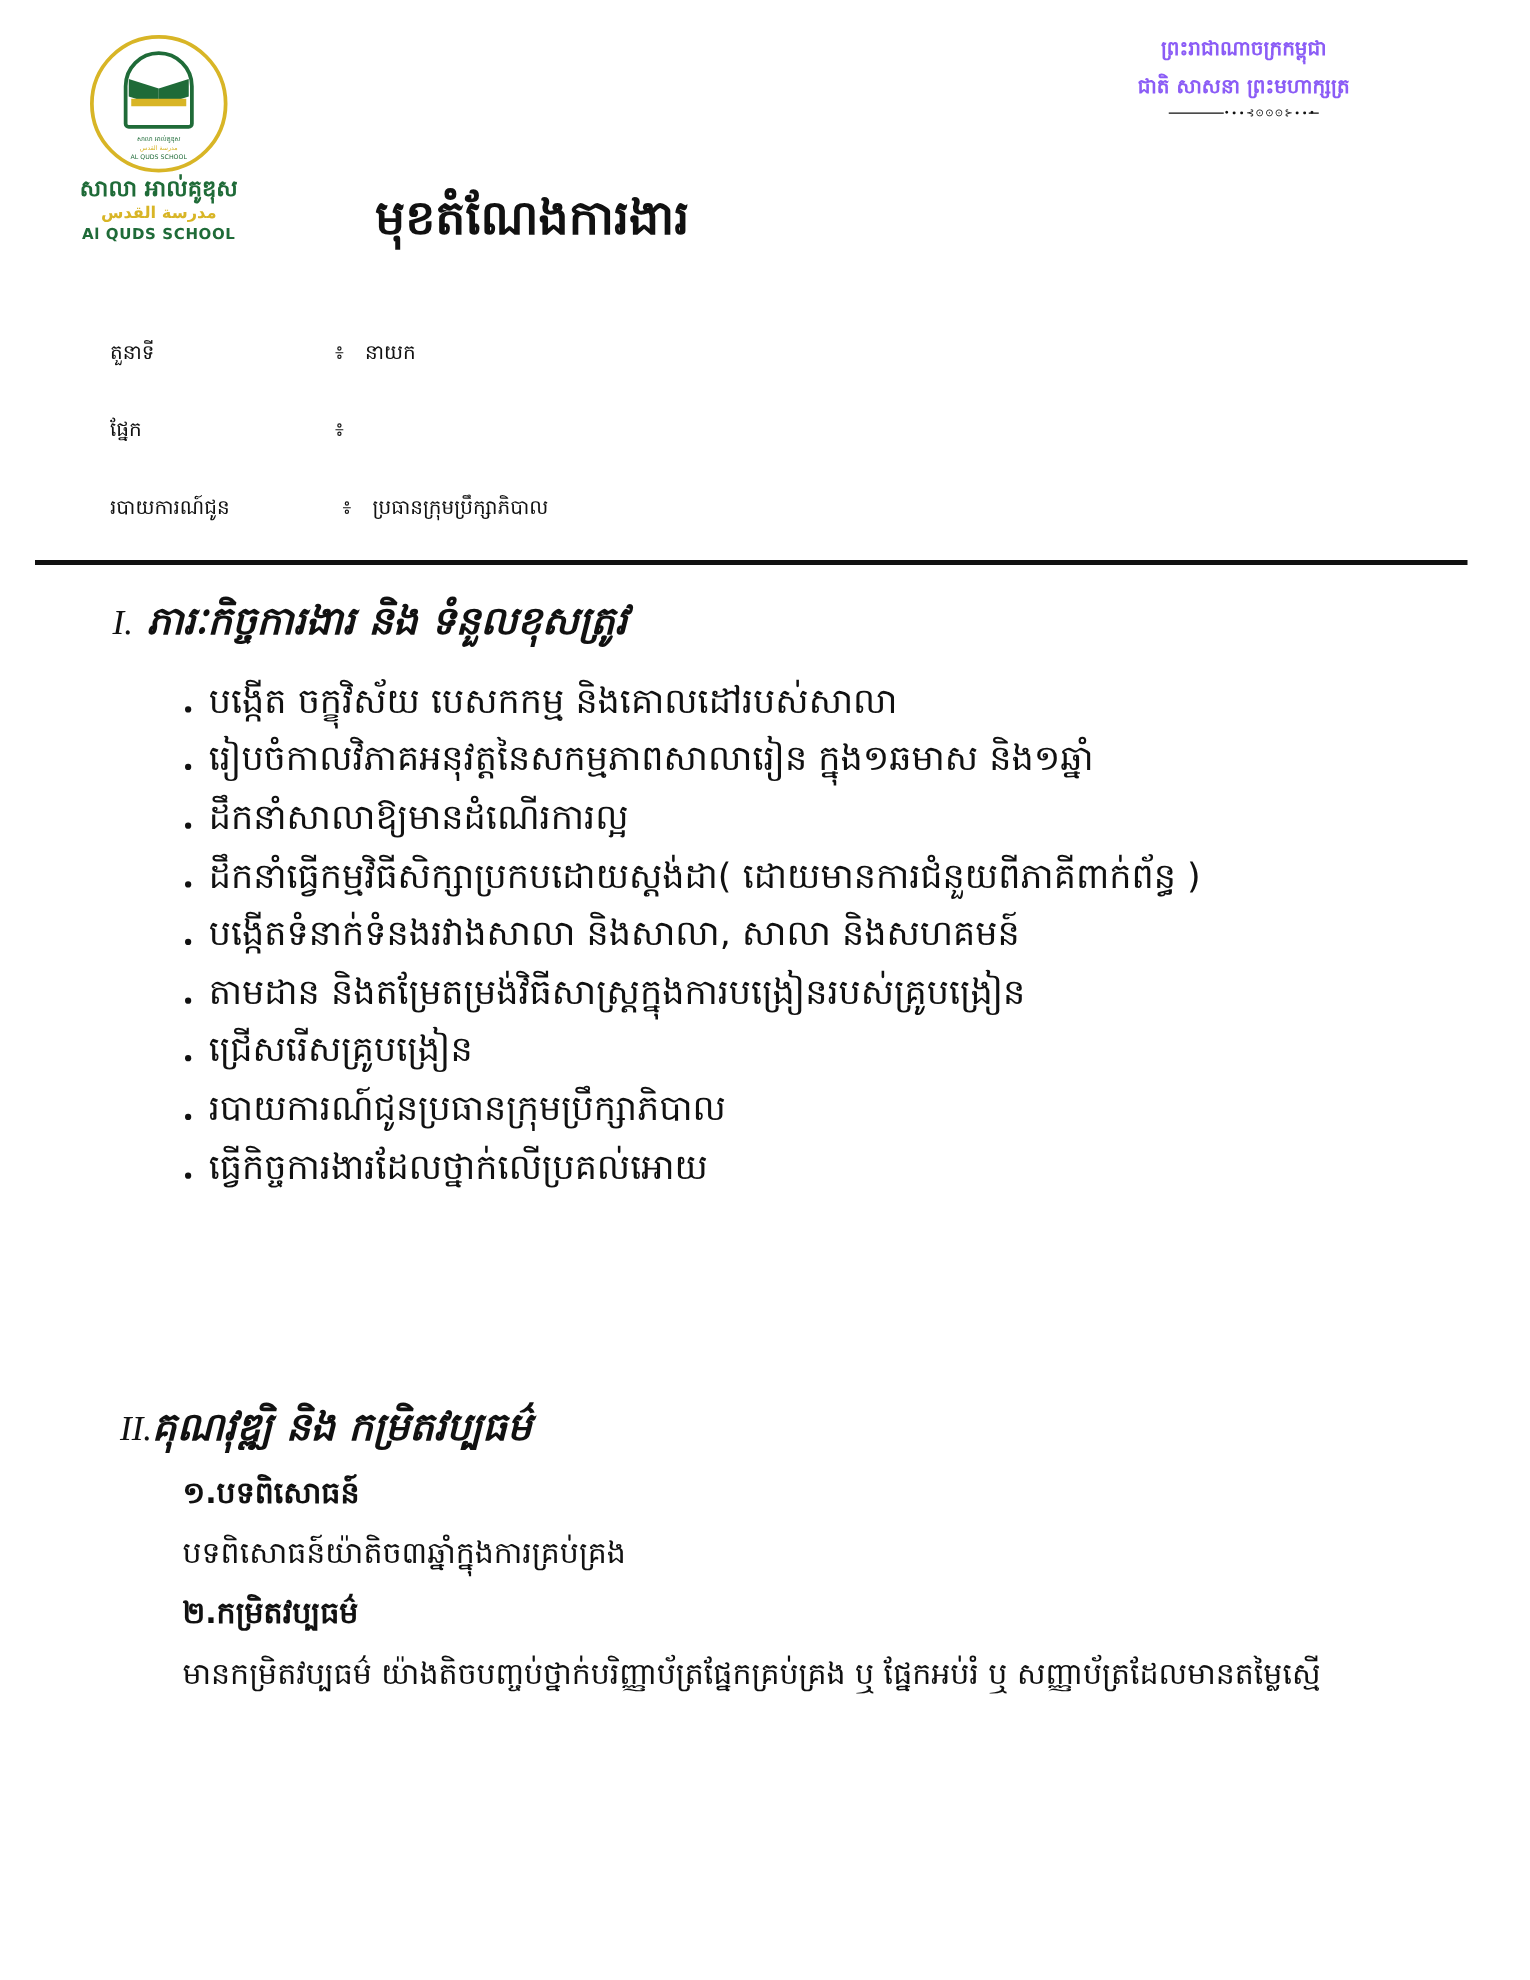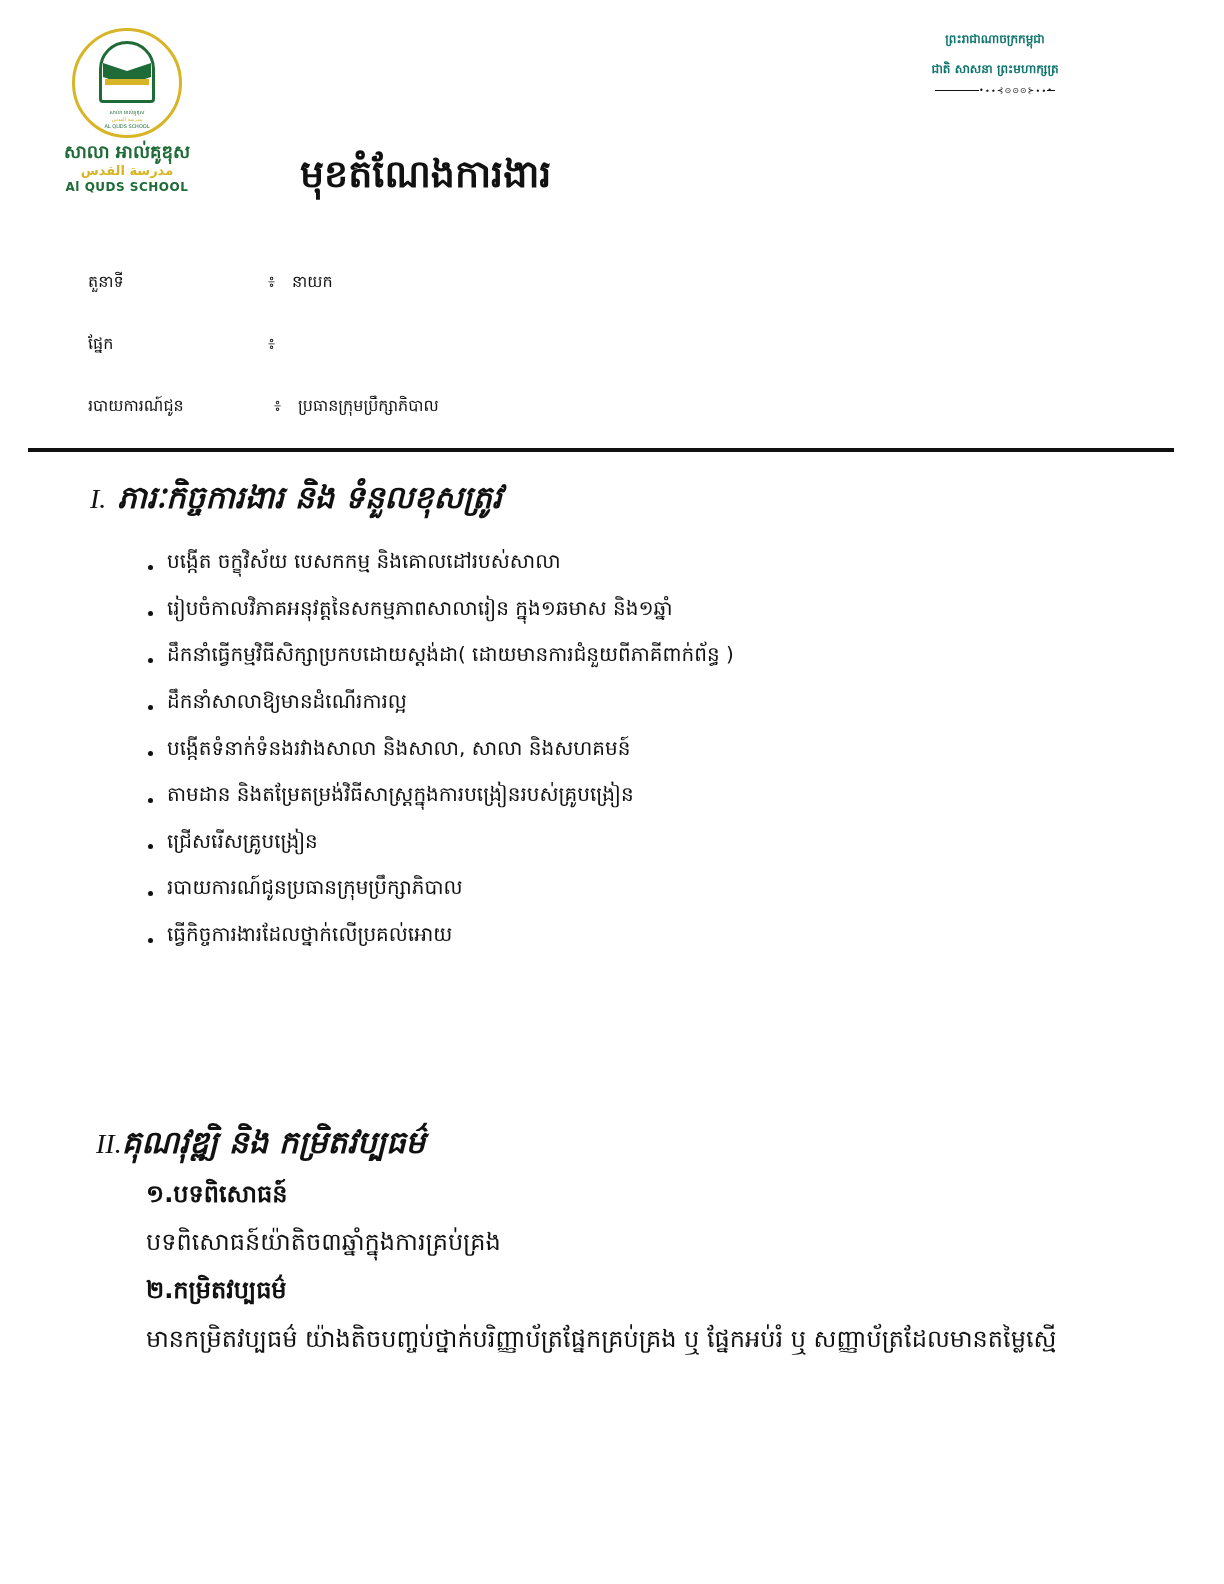--- a/index.html
+++ b/index.html
@@ -38,21 +38,21 @@
       font-size: 13px; font-weight: bold; color: #d8b526; line-height: 16px;
     }
     .logo-en {
       position: absolute; left: 0; top: 155px; width: 150px; text-align: center;
       font-family: "DejaVu Sans", sans-serif; font-size: 12px; font-weight: bold;
       letter-spacing: 0.5px; color: #1f6b38; line-height: 16px;
     }
 
     
     .kingdom { left: 850px; top: 24px; width: 290px; text-align: center; }
-    .kingdom-line { font-size: 12px; font-weight: bold; line-height: 30px; color: #0f766e; }
+    .kingdom-line { font-size: 16px; font-weight: bold; line-height: 30px; color: #8b5cf6; }
     .kingdom-ornament { margin: 2px auto 0; width: 120px; height: 10px; position: relative; }
     .kingdom-ornament .line { position: absolute; top: 4px; height: 1px; background: #111; }
     .kingdom-ornament .dots { position: absolute; left: 44px; top: 0; font-size: 8px; line-height: 10px; letter-spacing: 1px; }
 
     
     .doc-title { left: 300px; top: 146px; width: 624px; font-size: 38px; font-weight: bold; line-height: 56px; }
 
     
     .info { left: 88px; top: 252px; }
     .info-row { display: flex; height: 62px; align-items: center; font-size: 16px; }
@@ -63,21 +63,21 @@
     .divider { left: 28px; top: 448px; width: 1146px; height: 4px; background: #111; }
 
     
     .section-head { font-size: 31px; font-weight: bold; line-height: 44px; white-space: nowrap; font-style: italic; }
     .section-head .num { font-family: "Liberation Serif", "DejaVu Serif", serif; font-weight: normal; font-size: 28px; }
     .sec1 { left: 90px; top: 475px; }
     .sec2 { left: 96px; top: 1120px; }
 
     
     .duties { left: 148px; top: 540px; margin: 0; padding: 0; list-style: none; }
-    .duties li { display: flex; align-items: center; height: 46.6px; font-size: 20px; white-space: nowrap; }
+    .duties li { display: flex; align-items: center; height: 46.6px; font-size: 28px; white-space: nowrap; }
     .duties .bullet { display: inline-block; width: 5px; height: 5px; background: #111; border-radius: 50%; margin-right: 14px; margin-top: 8px; }
 
     
     .q-sub { font-size: 24px; font-weight: bold; line-height: 44px; white-space: nowrap; }
     .q-text { font-size: 24px; line-height: 44px; white-space: nowrap; }
     .q1-title { left: 146px; top: 1172px; }
     .q1-text { left: 146px; top: 1220px; }
     .q2-title { left: 146px; top: 1268px; }
     .q2-text { left: 146px; top: 1317px; text-align: center; }
   </style>
@@ -142,25 +142,25 @@
   <li>
       <span class="bullet"></span>
       <span>បង្កើត ចក្ខុវិស័យ បេសកកម្ម និងគោលដៅរបស់សាលា</span>
     </li>
   <li>
       <span class="bullet"></span>
       <span>រៀបចំកាលវិភាគអនុវត្តនៃសកម្មភាពសាលារៀន ក្នុង១ឆមាស និង១ឆ្នាំ</span>
     </li>
   <li>
       <span class="bullet"></span>
-      <span>ដឹកនាំធ្វើកម្មវិធីសិក្សាប្រកបដោយស្តង់ដា( ដោយមានការជំនួយពីភាគីពាក់ព័ន្ធ )</span>
+      <span>ដឹកនាំសាលាឱ្យមានដំណើរការល្អ</span>
     </li>
   <li>
       <span class="bullet"></span>
-      <span>ដឹកនាំសាលាឱ្យមានដំណើរការល្អ</span>
+      <span>ដឹកនាំធ្វើកម្មវិធីសិក្សាប្រកបដោយស្តង់ដា( ដោយមានការជំនួយពីភាគីពាក់ព័ន្ធ )</span>
     </li>
   <li>
       <span class="bullet"></span>
       <span>បង្កើតទំនាក់ទំនងរវាងសាលា និងសាលា, សាលា និងសហគមន៍</span>
     </li>
   <li>
       <span class="bullet"></span>
       <span>តាមដាន និងតម្រែតម្រង់វិធីសាស្រ្តក្នុងការបង្រៀនរបស់គ្រូបង្រៀន</span>
     </li>
   <li>

